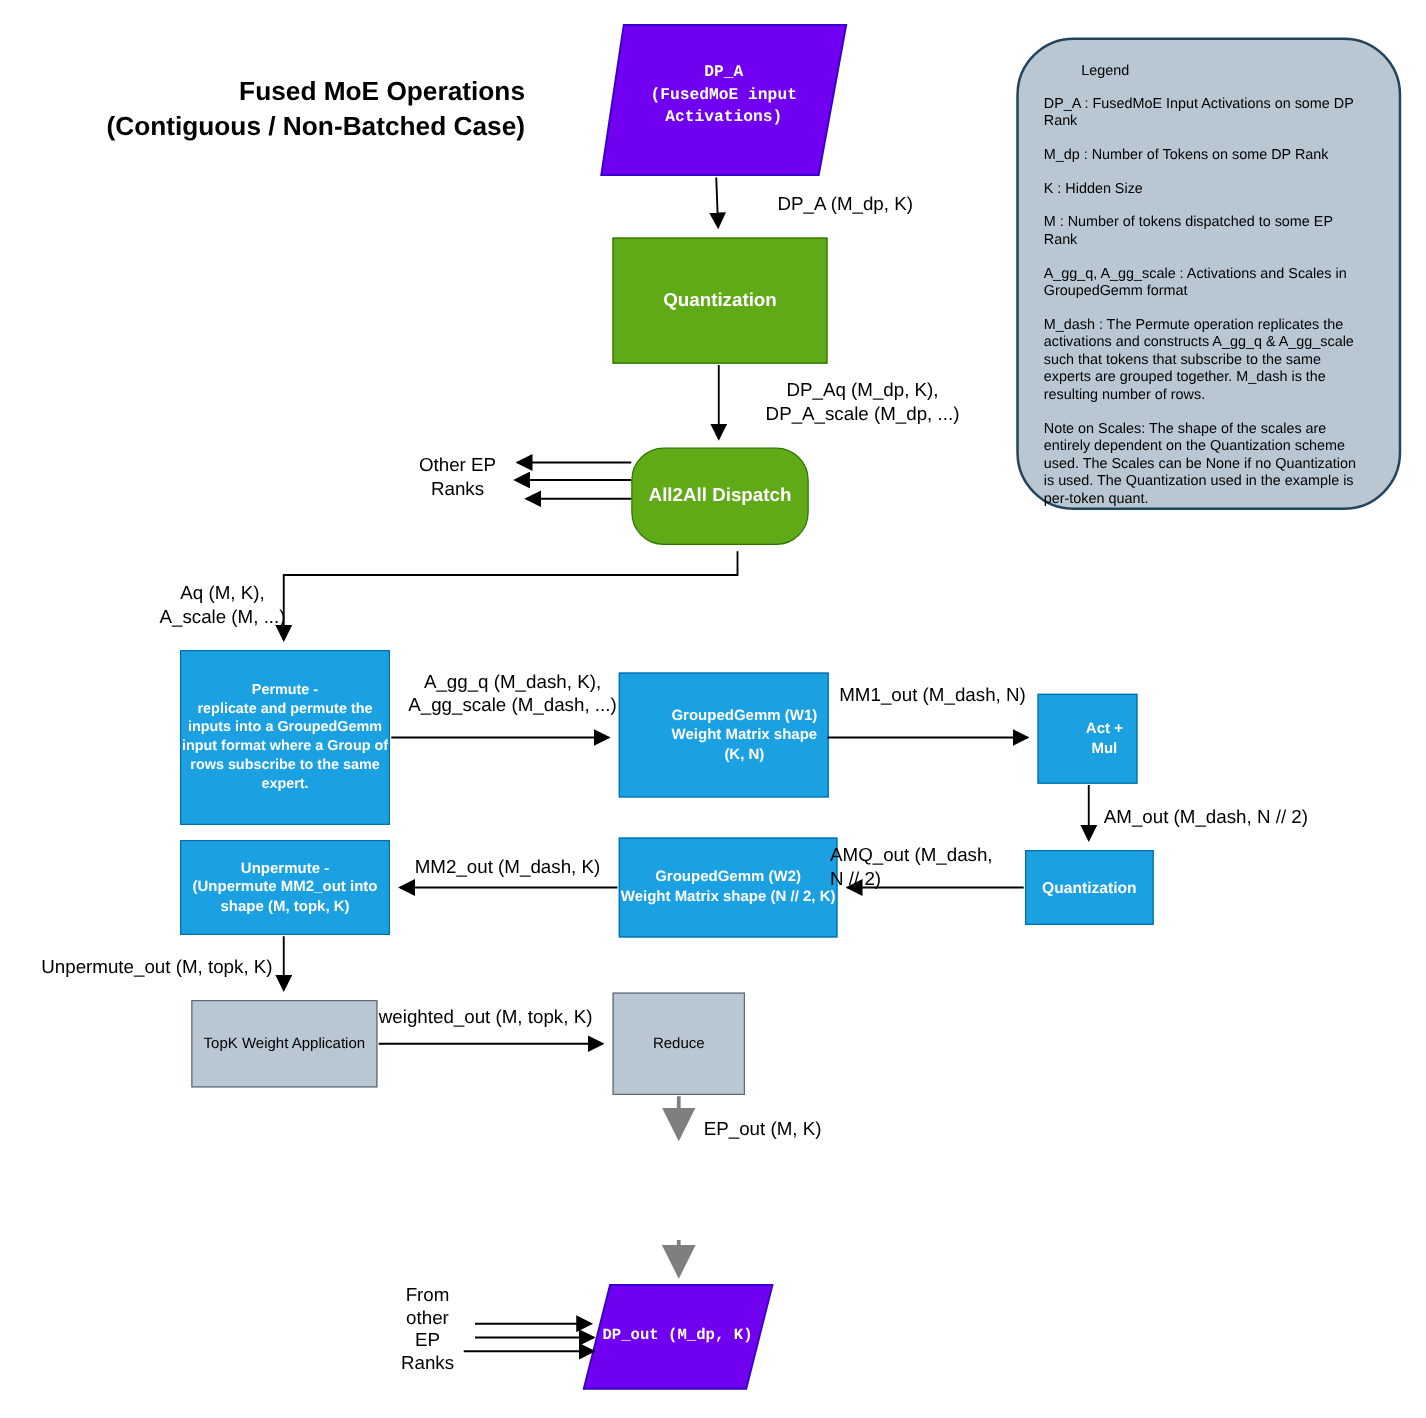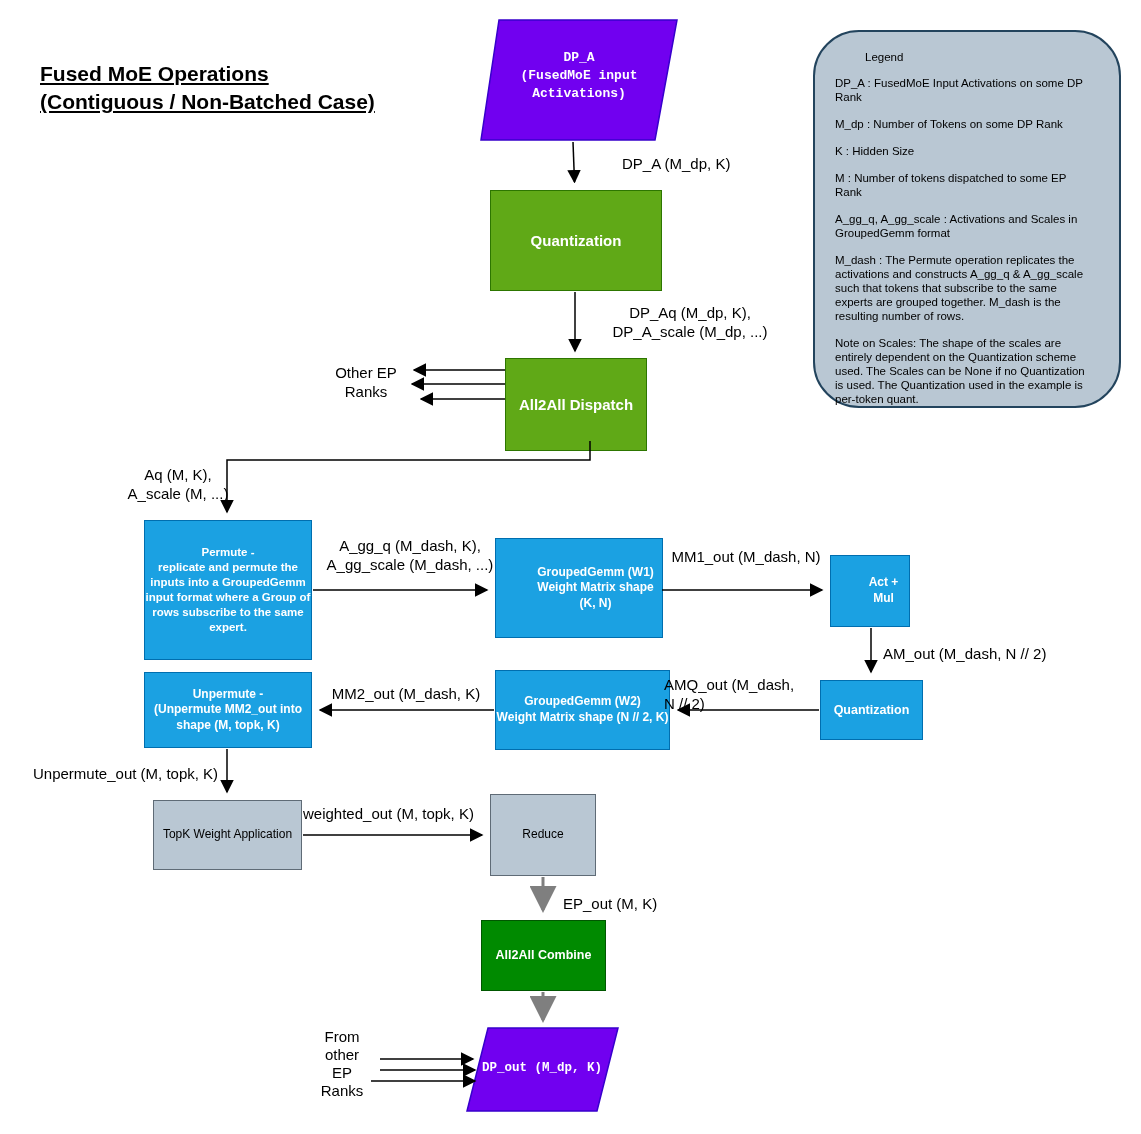--- a/index.html
+++ b/index.html
@@ -20,22 +20,22 @@
   .lbl {
     position:absolute; white-space:pre-line; font-size:15px; line-height:1.25;
     color:#000;
   }
   .para-text {
     position:absolute; color:#fff; font-weight:bold; text-align:center;
     white-space:pre-line; z-index:3;font-family:Liberation Mono, monospace;
   }
   #title {
     position:absolute; left:40px; top:60px; width:380px;
-    font-size:21px; font-weight:bold; text-align:left;
-    white-space:pre-line; line-height:1.35;text-decoration:underline;
+    font-size:21px; font-weight:bold; text-align:right;
+    white-space:pre-line; line-height:1.35;
   }
   #legend {
     position:absolute; left:813px; top:30px; width:308px; height:378px;
     box-sizing:border-box; background:#B9C7D3; border:2px solid #23445D;
     border-radius:46px; padding:18px 14px 14px 14px;
     font-size:11.5px; line-height:1.22;
   }
   #legend .legend-title { margin:0 0 12px 20px;padding-left:16px; }
   #legend .legend-item  { margin:0 16px 13px 6px; white-space:pre-line; }
   svg.overlay { position:absolute; left:0; top:0; z-index:2; pointer-events:none; }
@@ -46,21 +46,21 @@
 <body>
 
 <div id="stage">
 
   <div id="title">Fused MoE Operations
 (Contiguous / Non-Batched Case)</div>
 
   <div class="nodes">
     <div class="box green" style="left:490px; top:190px; width:172px; height:101px; font-size:15px;">Quantization</div>
 
-    <div class="box green" style="left:505px; top:358px; width:142px; height:93px; font-size:15px;">All2All Dispatch</div>
+    <div class="box green" style="left:505px; top:358px; width:142px; height:78px; font-size:15px;border-radius:26px;">All2All Dispatch</div>
 
     <div class="box blue" style="left:144px; top:520px; width:168px; height:140px; font-size:11.5px;">Permute -
 replicate and permute the
 inputs into a GroupedGemm
 input format where a Group of
 rows subscribe to the same
 expert.</div>
 
     <div class="box blue" style="left:495px; top:538px; width:168px; height:100px; font-size:12px;padding-left:33px;">GroupedGemm (W1)
 Weight Matrix shape (K, N)</div>
@@ -73,21 +73,20 @@
 Weight Matrix shape (N // 2, K)</div>
 
     <div class="box blue" style="left:144px; top:672px; width:168px; height:76px; font-size:12px;">Unpermute -
 (Unpermute MM2_out  into
 shape (M, topk, K)</div>
 
     <div class="box grayBox" style="left:490px; top:794px; width:106px; height:82px; font-size:12px;">Reduce</div>
 
     <div class="box grayBox" style="left:153px; top:800px; width:149px; height:70px; font-size:12px;">TopK Weight Application</div>
 
-    <div class="box darkgreen" style="left:481px; top:920px; width:125px; height:71px; font-size:12.5px;">All2All Combine</div>
   </div>
 
   <svg class="overlay" width="1141" height="1134" viewBox="0 0 1141 1134">
     <defs>
       <marker id="arrB" markerWidth="9" markerHeight="9" refX="8" refY="4.5" orient="auto">
         <path d="M0,0 L9,4.5 L0,9 z" fill="#000"></path>
       </marker>
       <marker id="arrG" markerWidth="9" markerHeight="9" refX="8" refY="4.5" orient="auto">
         <path d="M0,0 L9,4.5 L0,9 z" fill="#7F7F7F"></path>
       </marker>

